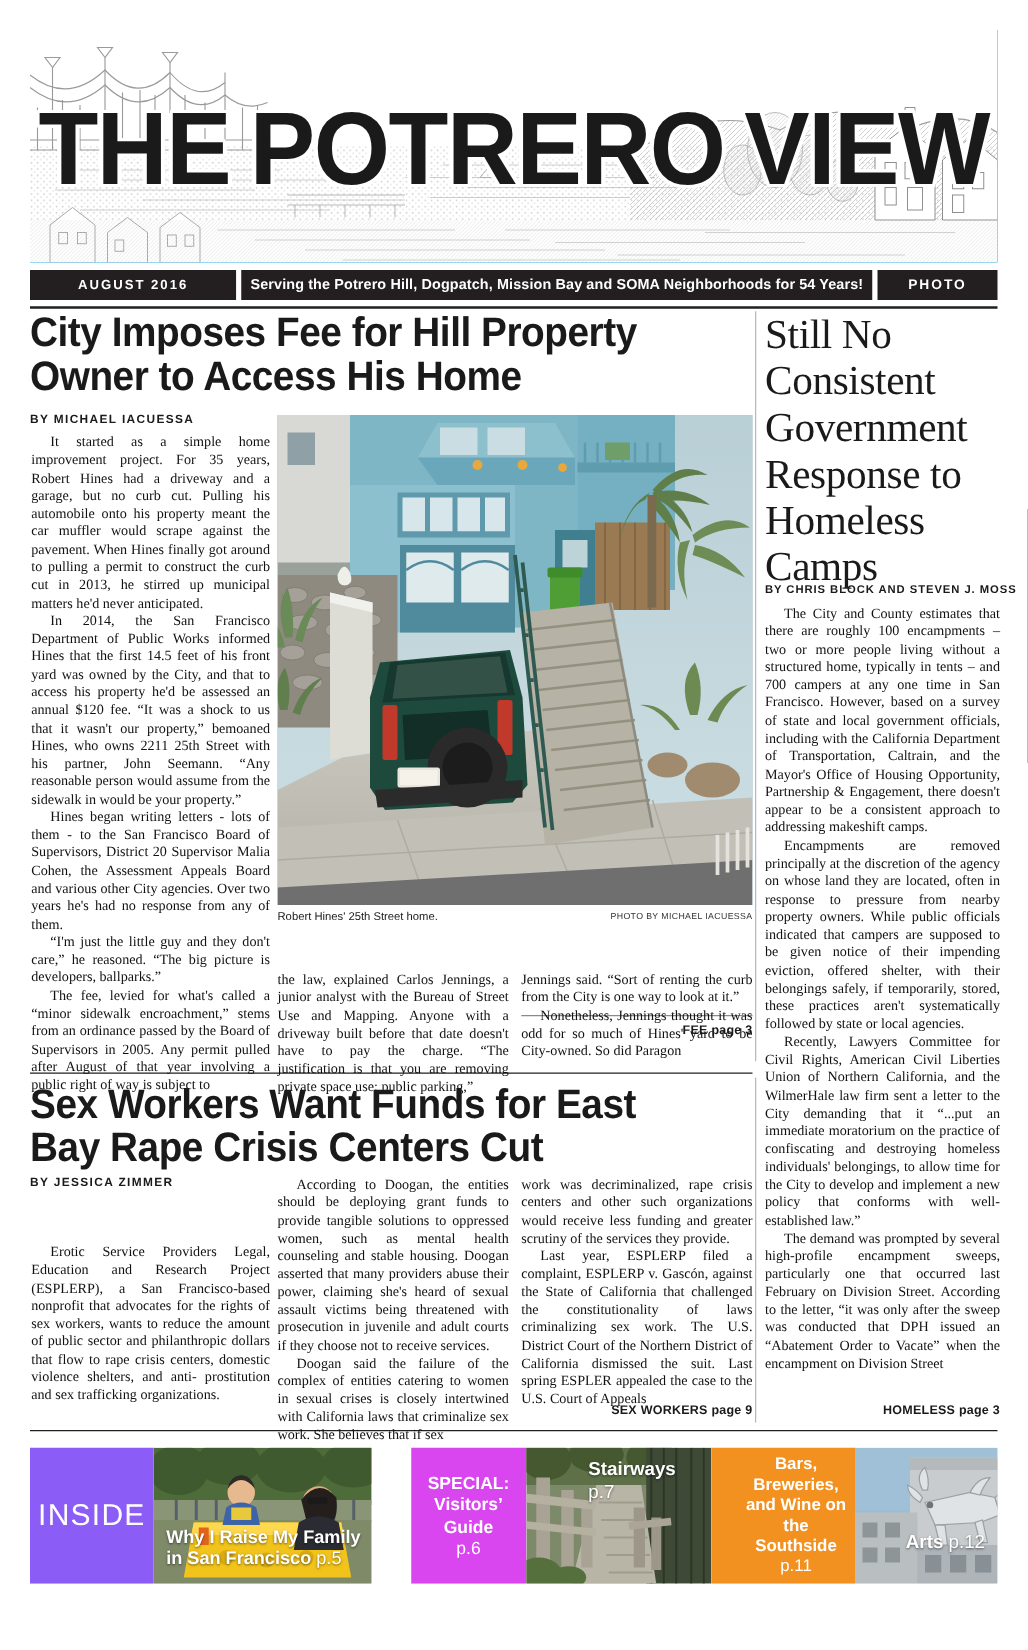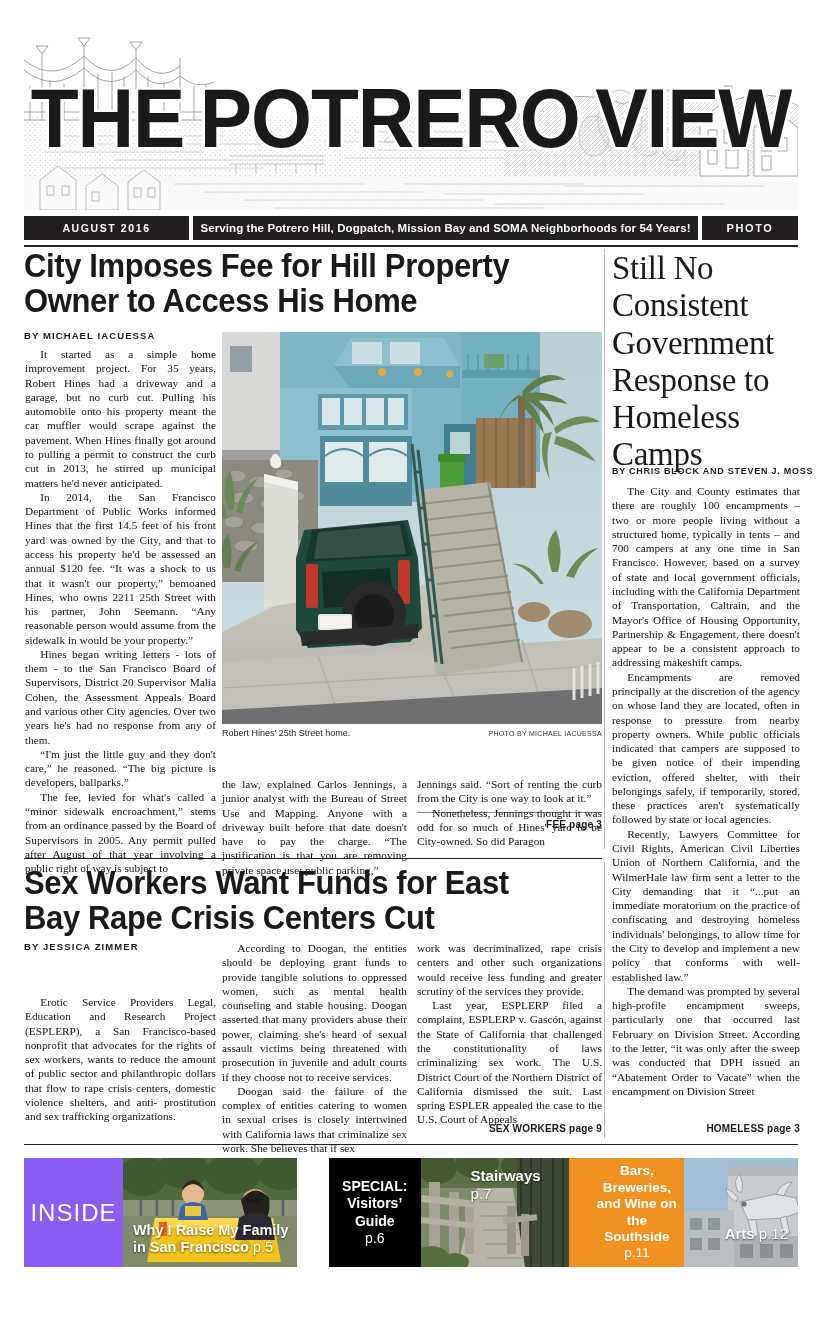--- a/index.html
+++ b/index.html
@@ -216,21 +216,21 @@
   }
   .p-inside .label {
     font-family: "Liberation Sans", sans-serif;
     font-size: 24px;
     color: #ffffff;
     letter-spacing: 1px;
   }
   .p-family  { width: 190px; }
   .p-special {
     width: 100px;
-    background: #000000;
+    background: #d946ef;
     display: flex; align-items: center; justify-content: center; margin-left: 32px;
   }
   .p-stairs  { width: 148px; padding-left: 13px; }
   .p-bars    {
     width: 104px;
     background: #f29120;
     display: flex; align-items: center; justify-content: center; padding-left: 20px;
   }
   .p-arts    { width: 124px; }
 

